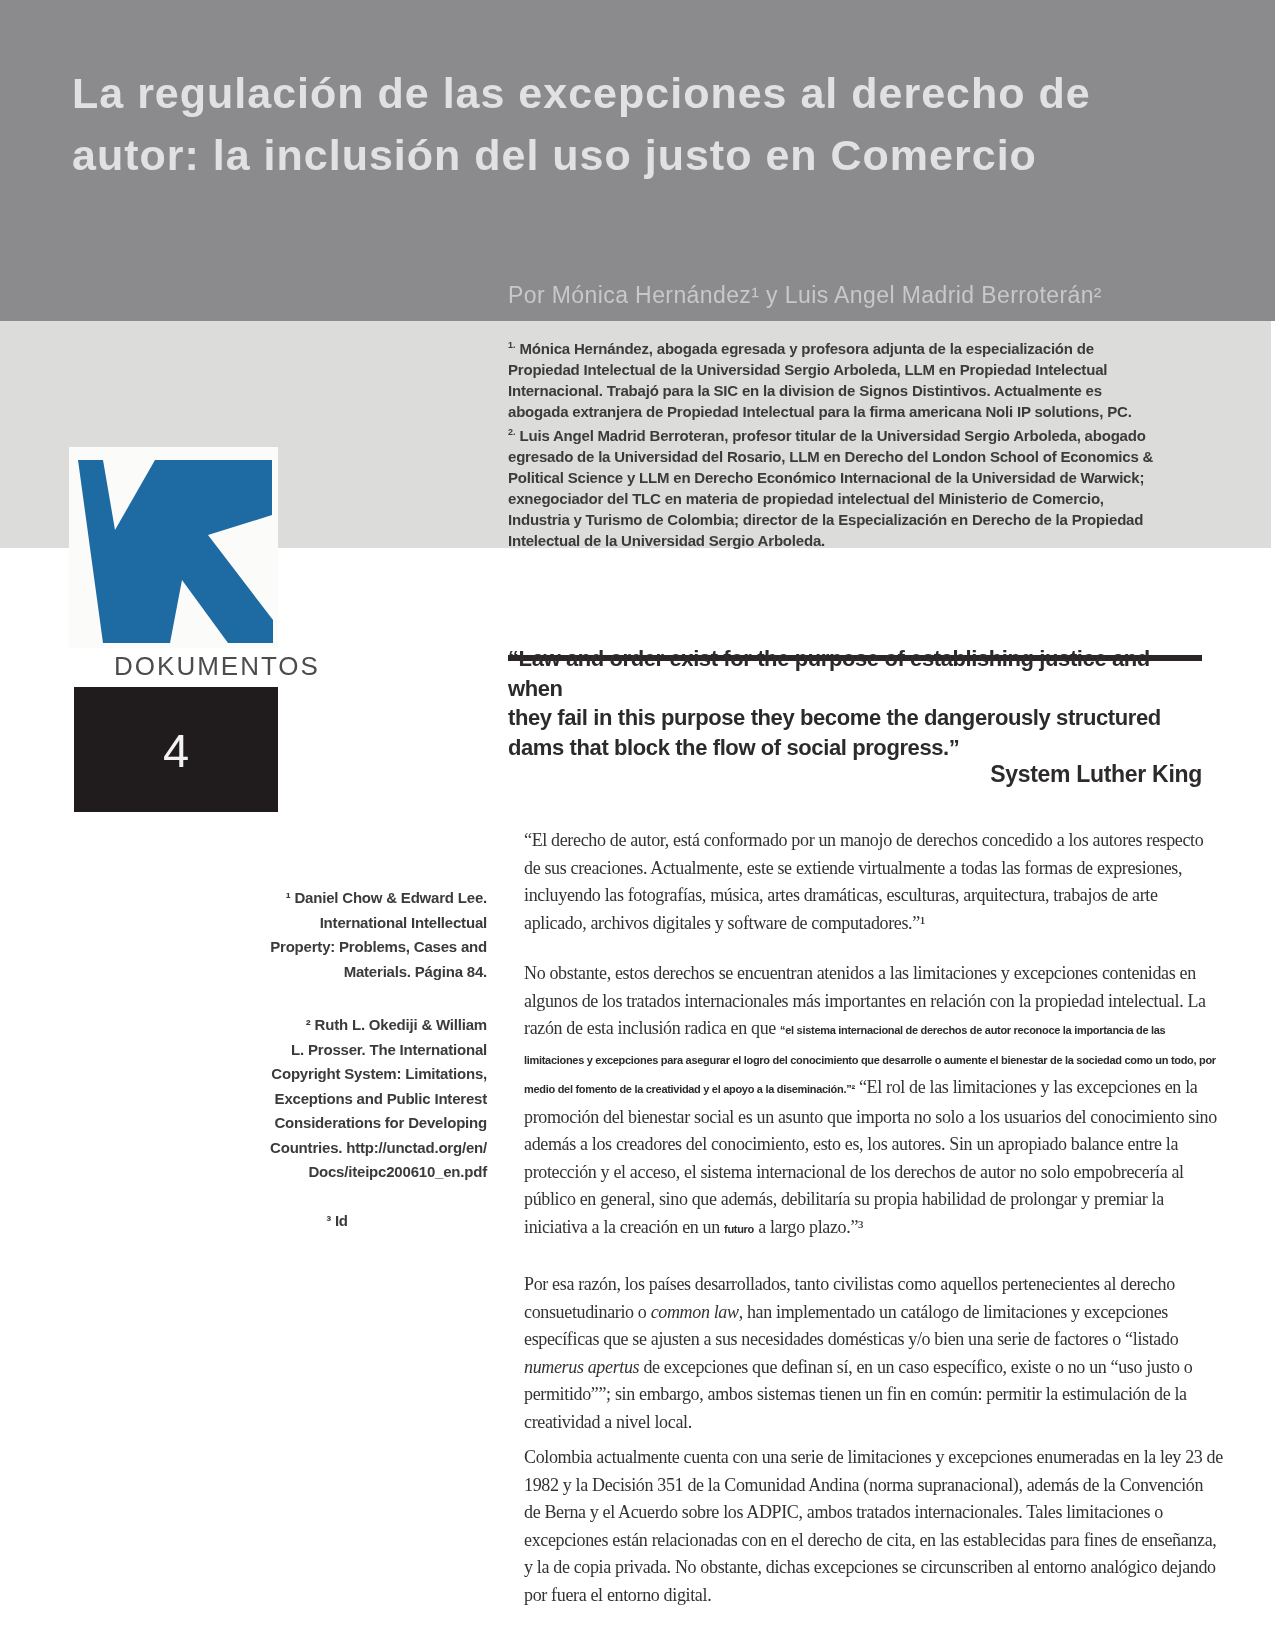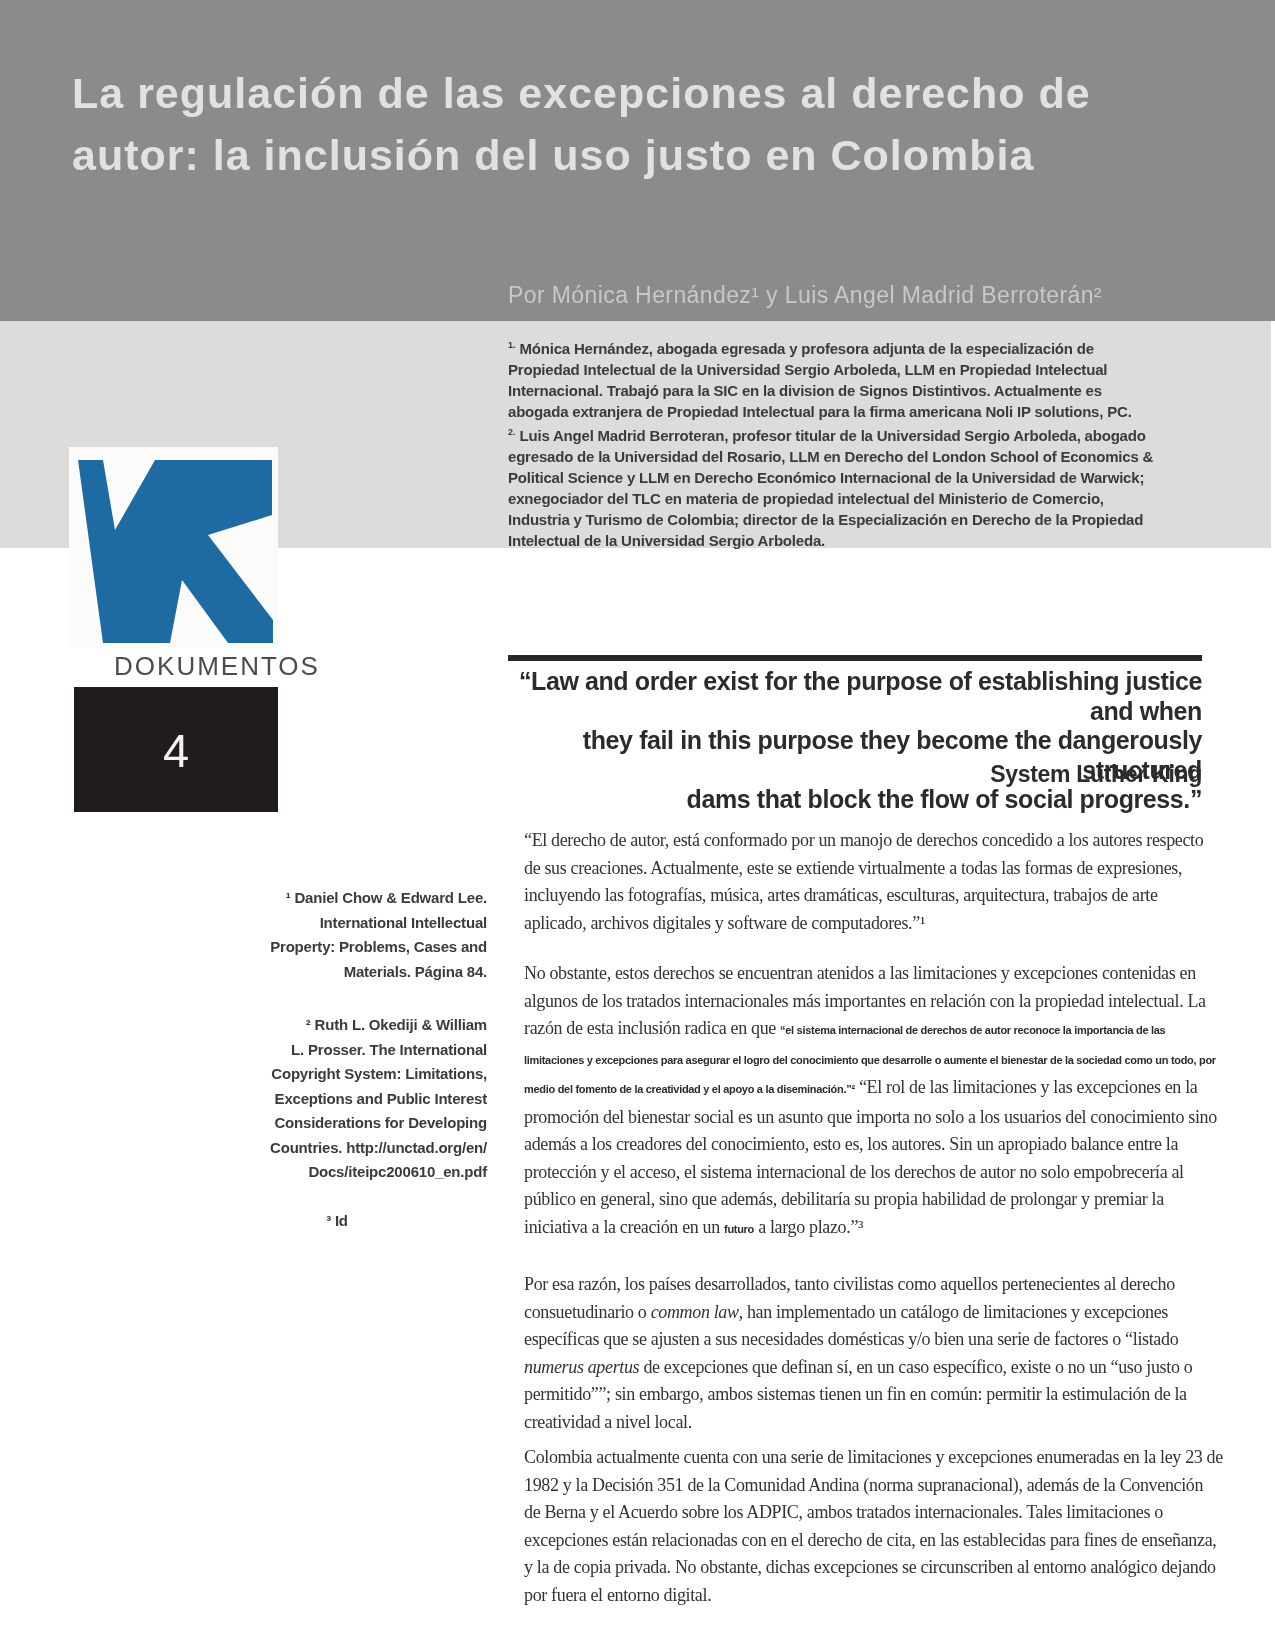--- a/index.html
+++ b/index.html
@@ -28,42 +28,42 @@
   .number-box{position:absolute;left:74px;top:687px;width:204px;height:125px;background:#201c1d;}
   .number-box .num{position:absolute;left:0;top:50%;width:100%;transform:translateY(-50%);
             text-align:center;font-size:47px;font-weight:400;color:#f2f2f3;}
   .mnote{margin:0;}
   .mn1{top:886px;} .mn2{top:1012px;} .mn3{top:1208px;}
   .mn-block{position:absolute;right:788px;text-align:right;color:#3d3a3b;
             font-weight:700;font-size:15px;line-height:24.5px;letter-spacing:-0.2px;width:300px;}
 
   
   .rule{position:absolute;left:508px;top:655px;width:694px;height:6px;background:#2a2627;}
-  .pull-quote{position:absolute;left:508px;top:667px;width:694px;text-align:right;
-              color:#2d2a2b;font-weight:700;font-size:25px;line-height:29.5px;letter-spacing:-0.4px;}
+  .pull-quote{position:absolute;left:508px;top:644px;width:694px;text-align:left;
+              color:#2d2a2b;font-weight:700;font-size:22px;line-height:29.5px;letter-spacing:-0.4px;}
   .quote-attr{position:absolute;left:508px;top:761px;width:694px;text-align:right;
               color:#2d2a2b;font-weight:700;font-size:23px;letter-spacing:-0.3px;}
 
   .bodycol p{position:absolute;left:508px;width:699px;margin:16px;
              font-family:"Liberation Serif",serif;font-size:18px;line-height:27.5px;
              letter-spacing:-0.35px;color:#343233;}
   .p1{top:811px;} .p2{top:944px;} .p3{top:1255px;} .p4{top:1428px;}
   .bodycol .b{font-family:"Liberation Sans",sans-serif;font-weight:700;
               font-size:11px;letter-spacing:-0.3px;color:#2d2a2b;}
   .bodycol .i{font-style:italic;}
 </style>
 </head>
 <body>
 
 <div class="page">
 
   <header class="band">
     <h1 class="title">
       <span class="tline">La regulación de las excepciones al derecho de</span>
-      <span class="tline">autor: la inclusión del uso justo en Colombia</span>
+      <span class="tline">autor: la inclusión del uso justo en Comercio</span>
     </h1>
     <div class="byline">Por Mónica Hernández¹ y Luis Angel Madrid Berroterán²</div>
   </header>
 
   <section class="authors-box">
     <div class="authors-text">
       <p><sup>1.</sup><span> Mónica Hernández, abogada egresada y profesora adjunta de la especialización de Propiedad Intelectual de la Universidad Sergio Arboleda, LLM en Propiedad Intelectual Internacional. Trabajó para la SIC en la division de Signos Distintivos. Actualmente es abogada extranjera de Propiedad Intelectual para la firma americana Noli IP solutions, PC.</span></p>
       <p><sup>2.</sup><span> Luis Angel Madrid Berroteran, profesor titular de la Universidad Sergio Arboleda, abogado egresado de la Universidad del Rosario, LLM en Derecho del London School of Economics &amp; Political Science y LLM en Derecho Económico Internacional de la Universidad de Warwick; exnegociador del TLC en materia de propiedad intelectual del Ministerio de Comercio, Industria y Turismo de Colombia; director de la Especialización en Derecho de la Propiedad Intelectual de la Universidad Sergio Arboleda.</span></p>
     </div>
   </section>

